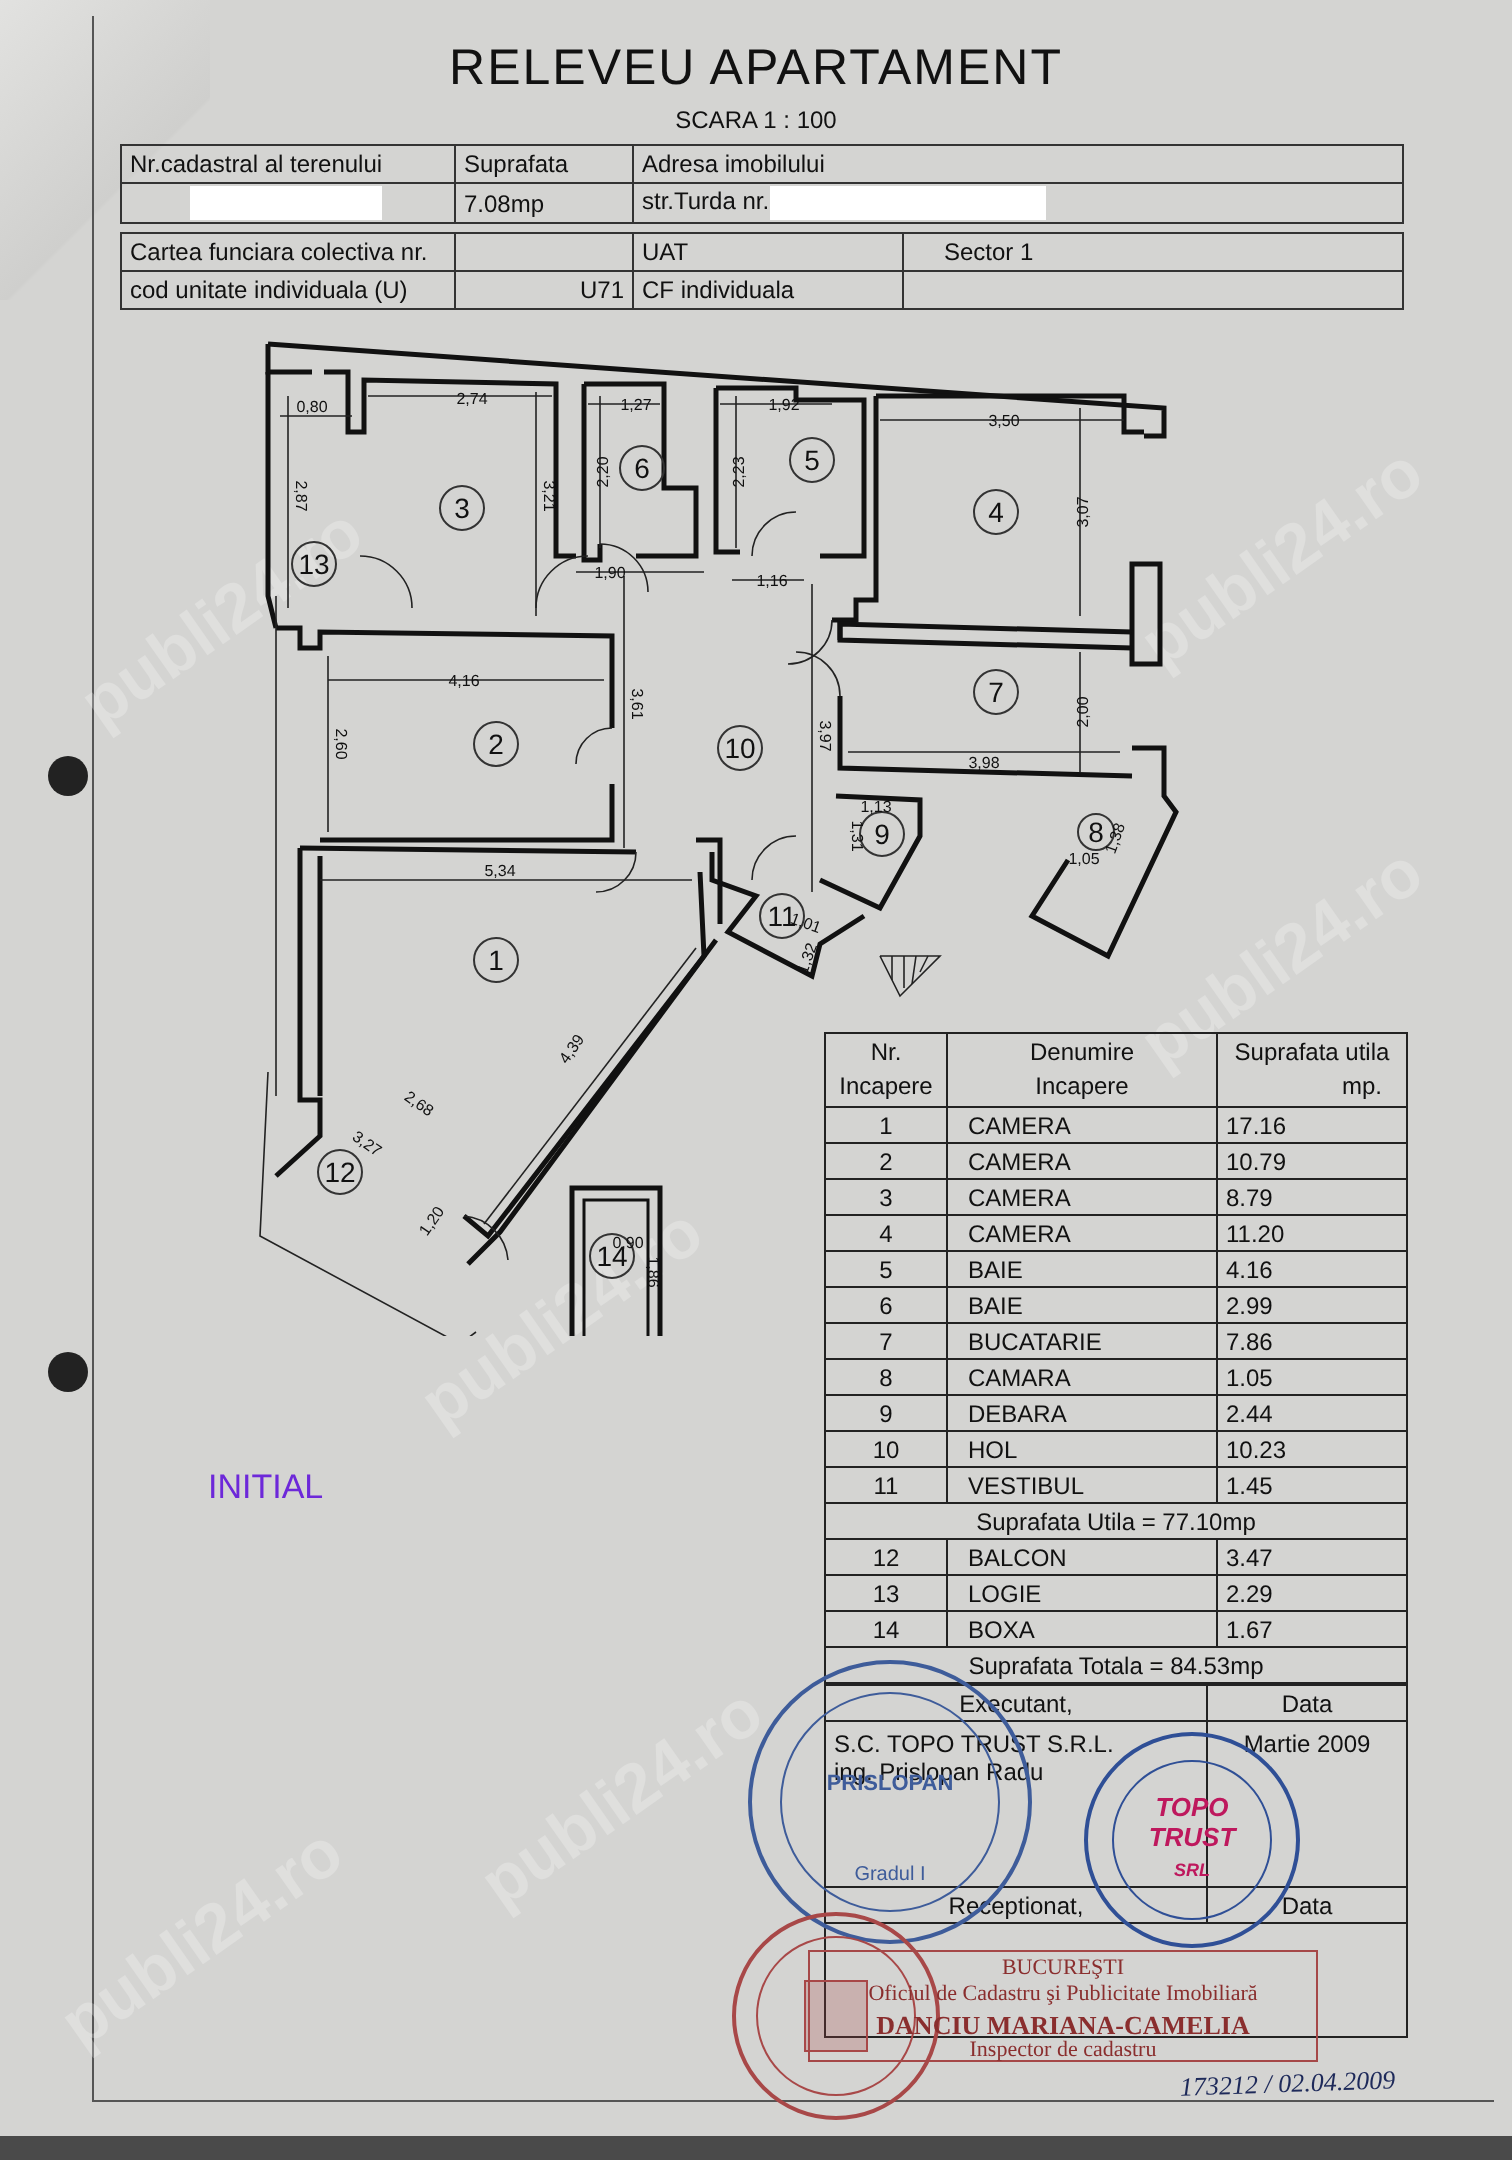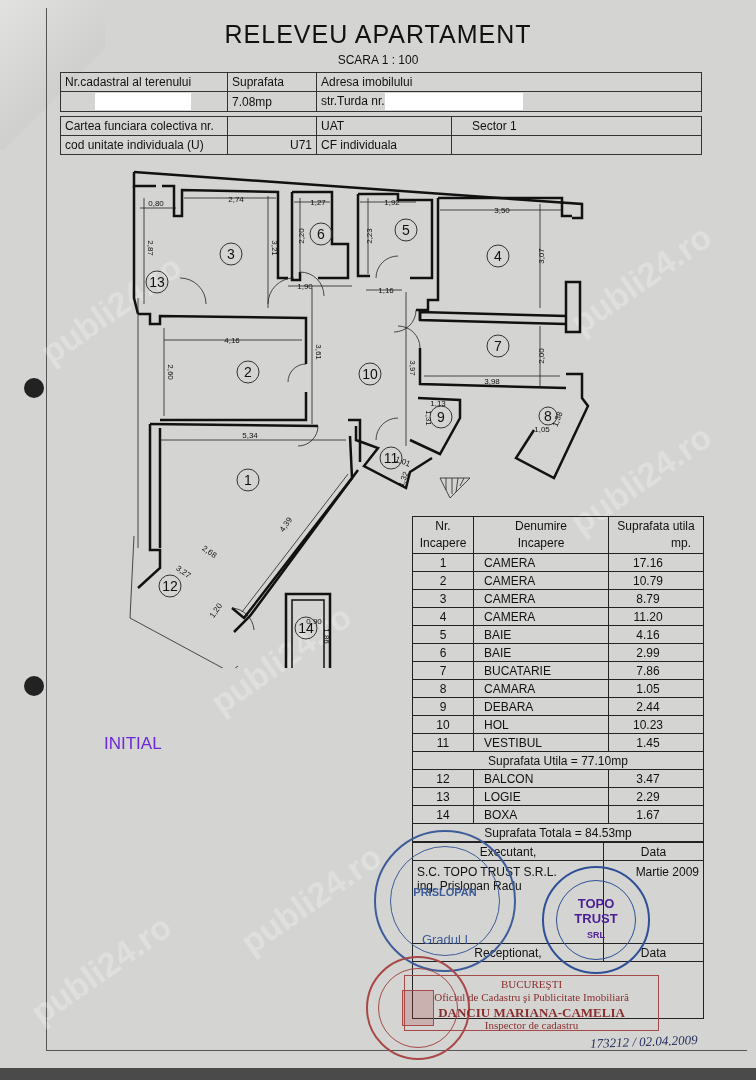--- a/index.html
+++ b/index.html
@@ -11,21 +11,21 @@
   .title { position:absolute; left:0; width:756px; top:20px; text-align:center; font-size:25px; letter-spacing:1px; color:#111; }
   .scale { position:absolute; left:0; width:756px; top:53px; text-align:center; font-size:12px; color:#111; }
   table.info { position:absolute; left:60px; top:72px; width:642px; border-collapse:collapse; font-size:12px; color:#111; }
   table.info td { border:1px solid #333; padding:1px 4px; height:16px; }
   .redact { display:inline-block; background:#fff; height:17px; vertical-align:middle; }
   .plan { position:absolute; left:120px; top:168px; }
   .initial { position:absolute; left:104px; top:734px; font-size:17px; color:#6d28d9; }
   table.rooms { position:absolute; left:412px; top:516px; width:292px; border-collapse:collapse; font-size:12px; color:#111; }
   table.rooms td { border:1px solid #222; padding:0 4px; height:17px; }
   table.rooms td.c { text-align:center; }
-  table.rooms td.r { text-align:center; padding-right:20px; }
+  table.rooms td.r { text-align:left; padding-right:20px; }
   table.rooms td.l { padding-left:10px; }
   table.rooms tr.hdr td { height:36px; line-height:17px; }
   .stamp { position:absolute; border-radius:50%; }
   .ocpi { position:absolute; left:404px; top:975px; width:255px; height:56px; border:1.5px solid #a54848; color:#8a2e2e; font-family:"Liberation Serif", serif; text-align:center; font-size:11px; line-height:13px; padding-top:2px; box-sizing:border-box; }
   .ocpi .name { font-weight:bold; font-size:13px; margin-top:2px; }
   .handwrite { position:absolute; left:590px; top:1034px; font-size:13px; color:#1e2a5a; font-style:italic; font-family:"Liberation Serif", serif; transform:rotate(-2deg); }
   .wm { position:absolute; color:rgba(255,255,255,0.25); font-size:34px; font-weight:bold; transform:rotate(-35deg); pointer-events:none; }
   .ground { position:absolute; left:0; top:1068px; width:756px; height:12px; background:#4a4a4a; }
 </style>
 </head>
@@ -326,40 +326,40 @@
     <tbody>
         <tr>
       <td class="c" style="width:182px">Executant,</td>
       <td class="c">Data</td>
     </tr>
     <tr>
       <td style="height:78px;vertical-align:top;padding-top:4px;line-height:14px;">
         <span>S.C. TOPO TRUST S.R.L.</span><br>
         <span>ing. Prislopan Radu</span>
       </td>
-      <td style="vertical-align:top;padding-top:4px;text-align:right;" class="c">Martie 2009</td>
+      <td style="vertical-align:top;padding-top:4px;" class="c">Martie 2009</td>
     </tr>
     <tr>
       <td class="c">Receptionat,</td>
       <td class="c">Data</td>
     </tr>
     <tr>
           <td colspan="2" style="height:56px;"></td>
         </tr>
   </tbody>
     </table>
 
   <div class="stamp" style="left:374px;top:830px;width:138px;height:138px;border:2px solid #3e5c9a;">
     <div style="position:absolute;left:14px;top:14px;right:14px;bottom:14px;border:1px solid #3e5c9a;border-radius:50%;"></div>
     <div style="position:absolute;left:0;right:0;top:54px;text-align:center;color:#3e5c9a;font-size:11px;font-weight:bold;">PRISLOPAN</div>
-    <div style="position:absolute;left:0;right:0;top:100px;text-align:center;color:#3e5c9a;font-size:13px;">Gradul I</div>
+    <div style="position:absolute;left:0;right:0;top:100px;text-align:center;color:#3e5c9a;font-size:10px;">Gradul I</div>
   </div>
   <div class="stamp" style="left:542px;top:866px;width:104px;height:104px;border:2px solid #2f4f96;">
     <div style="position:absolute;left:12px;top:12px;right:12px;bottom:12px;border:1px solid #2f4f96;border-radius:50%;"></div>
-    <div style="position:absolute;left:0;right:0;top:28px;text-align:center;color:#4c1d95;font-size:13px;font-weight:bold;line-height:15px;">
+    <div style="position:absolute;left:0;right:0;top:28px;text-align:center;color:#be185d;font-size:13px;font-weight:bold;line-height:15px;font-style:italic;">
       <span>TOPO</span><br><span>TRUST</span><br><span style="font-size:9px">SRL</span>
     </div>
   </div>
 
   <div class="stamp" style="left:366px;top:956px;width:100px;height:100px;border:2px solid #a84848;">
     <div style="position:absolute;left:10px;top:10px;right:10px;bottom:10px;border:1px solid #a84848;border-radius:50%;"></div>
     <div style="position:absolute;left:34px;top:32px;width:30px;height:34px;border:1px solid #a84848;background:rgba(168,72,72,0.25);"></div>
   </div>
   <div class="ocpi">
     <div>BUCUREŞTI</div>

